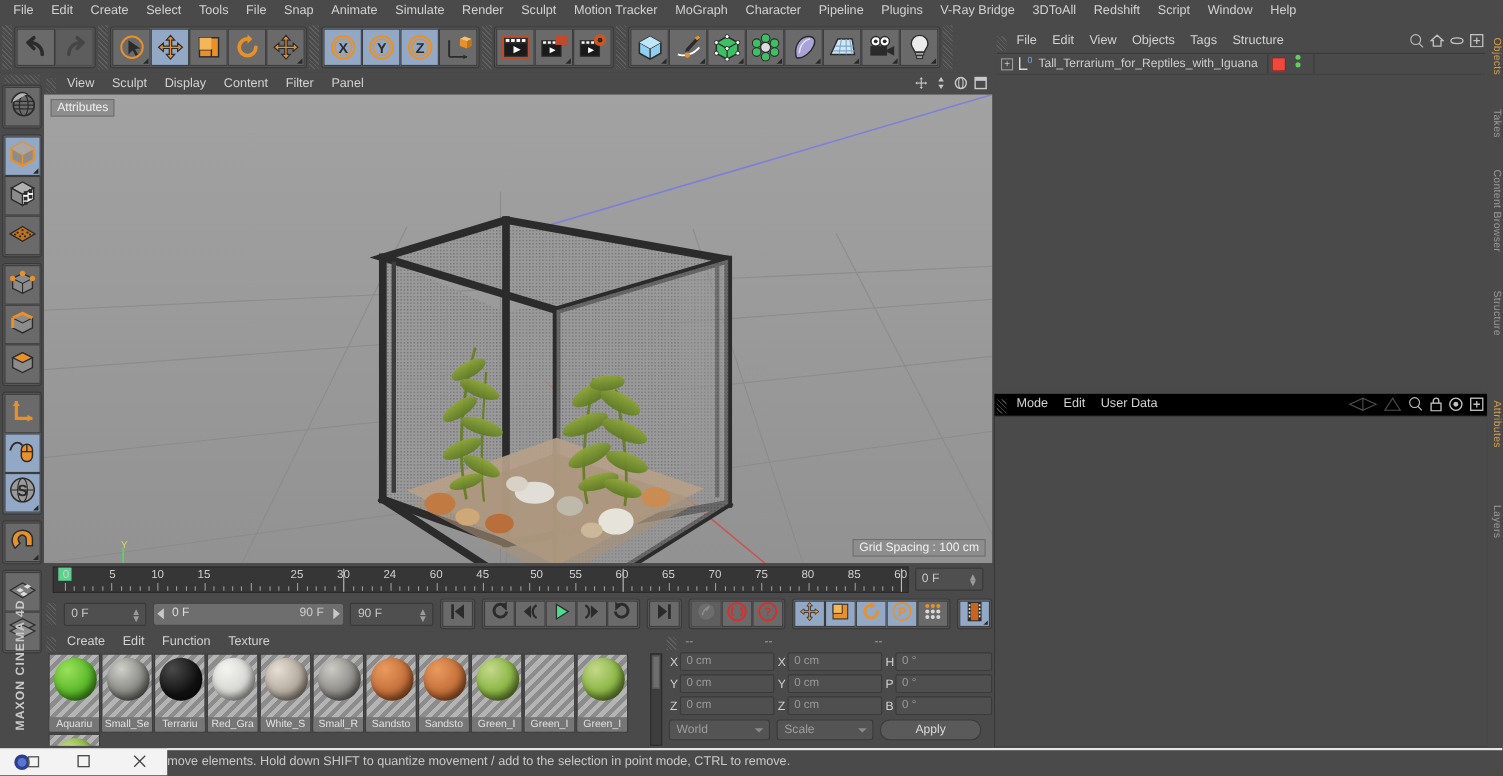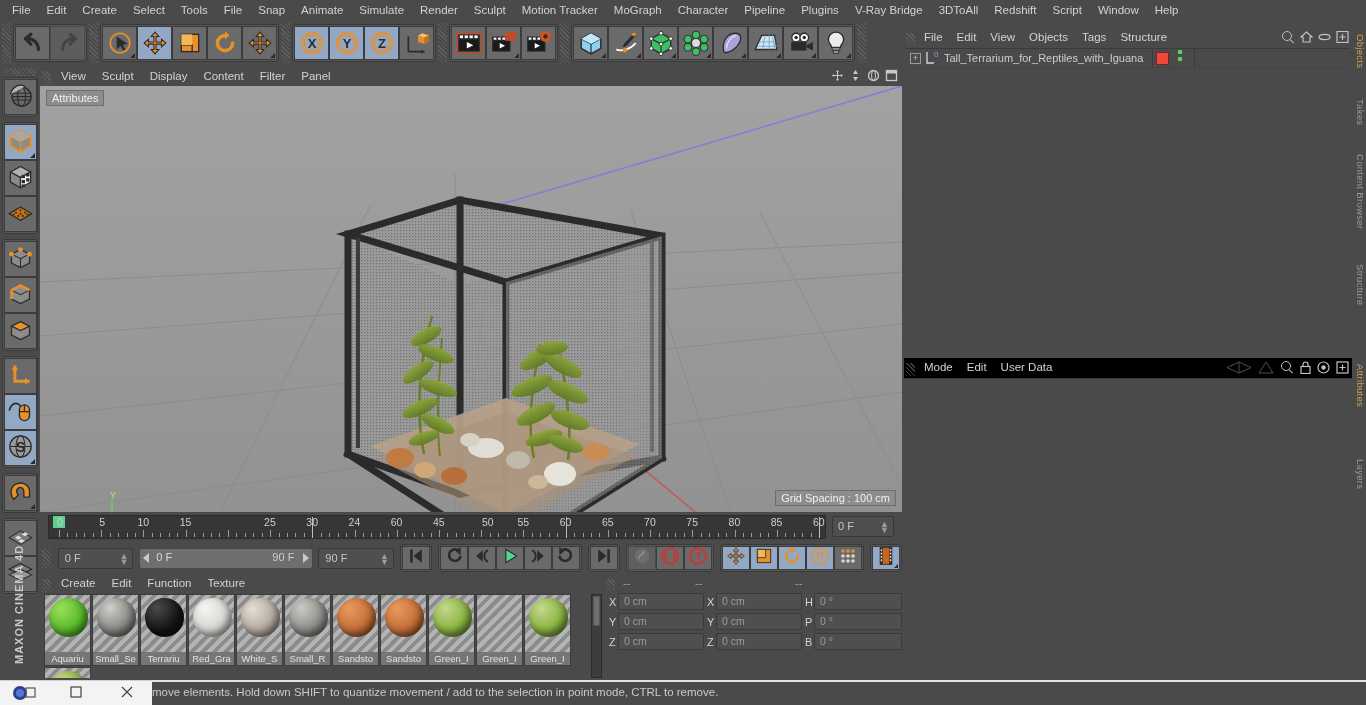--- a/index.html
+++ b/index.html
@@ -1133,20 +1133,31 @@
       </div>
       <div class="crow">
         <span class="clbl">Z</span>
         <span class="cin" style="width: 86px;">0 cm</span>
         <span class="clbl">Z</span>
         <span class="cin" style="width: 86px;">0 cm</span>
         <span class="clbl">B</span>
         <span class="cin" style="width: 88px;">0 °</span>
       </div>
     </div>
+  <div class="cbtm">
+    <div class="csel" style="width:92px;">
+      <span>World</span>
+      <span class="arrow"></span>
+    </div>
+    <div class="csel" style="width:88px;">
+      <span>Scale</span>
+      <span class="arrow"></span>
+    </div>
+    <div class="applybtn">Apply</div>
+  </div>
 </div>
 
 <div class="objmgr">
   <div class="omhdr">
     <span class="grip" style="height:13px;margin-top:3px;"></span>
     <div id="om-menu" style="display:flex;">
         <div class="mi">File</div>
         <div class="mi">Edit</div>
         <div class="mi">View</div>
         <div class="mi">Objects</div>

